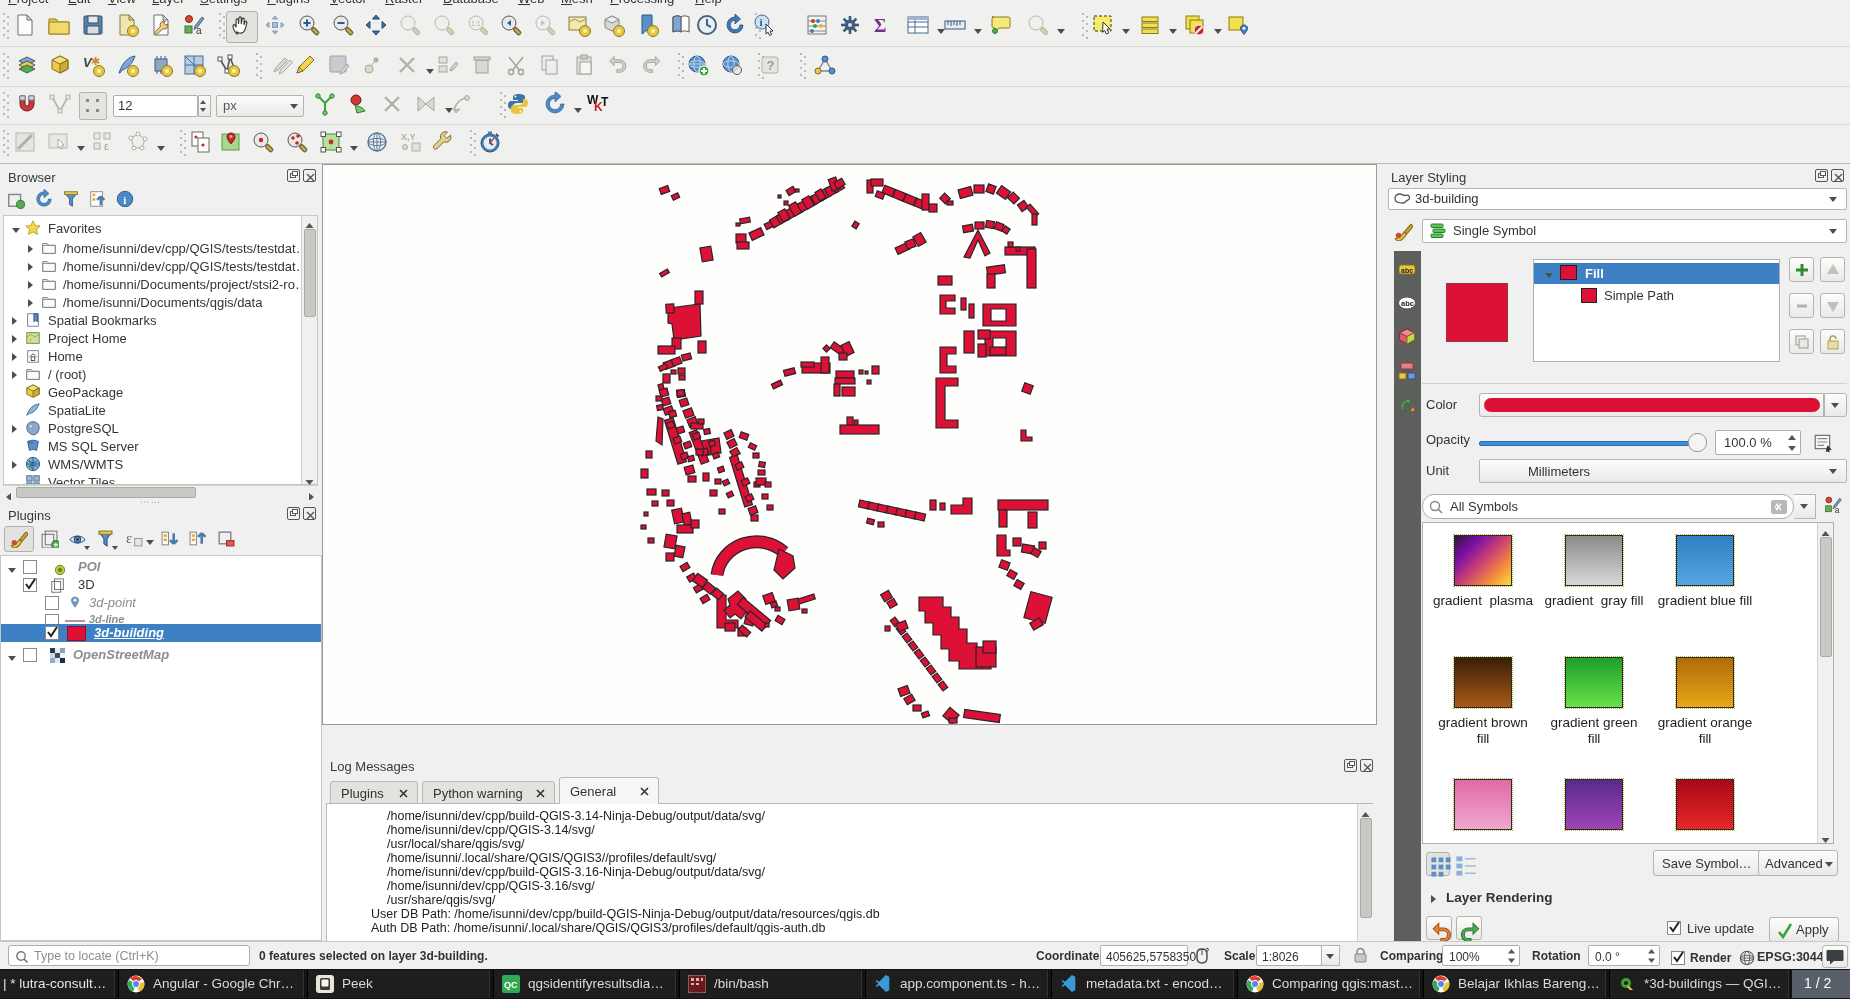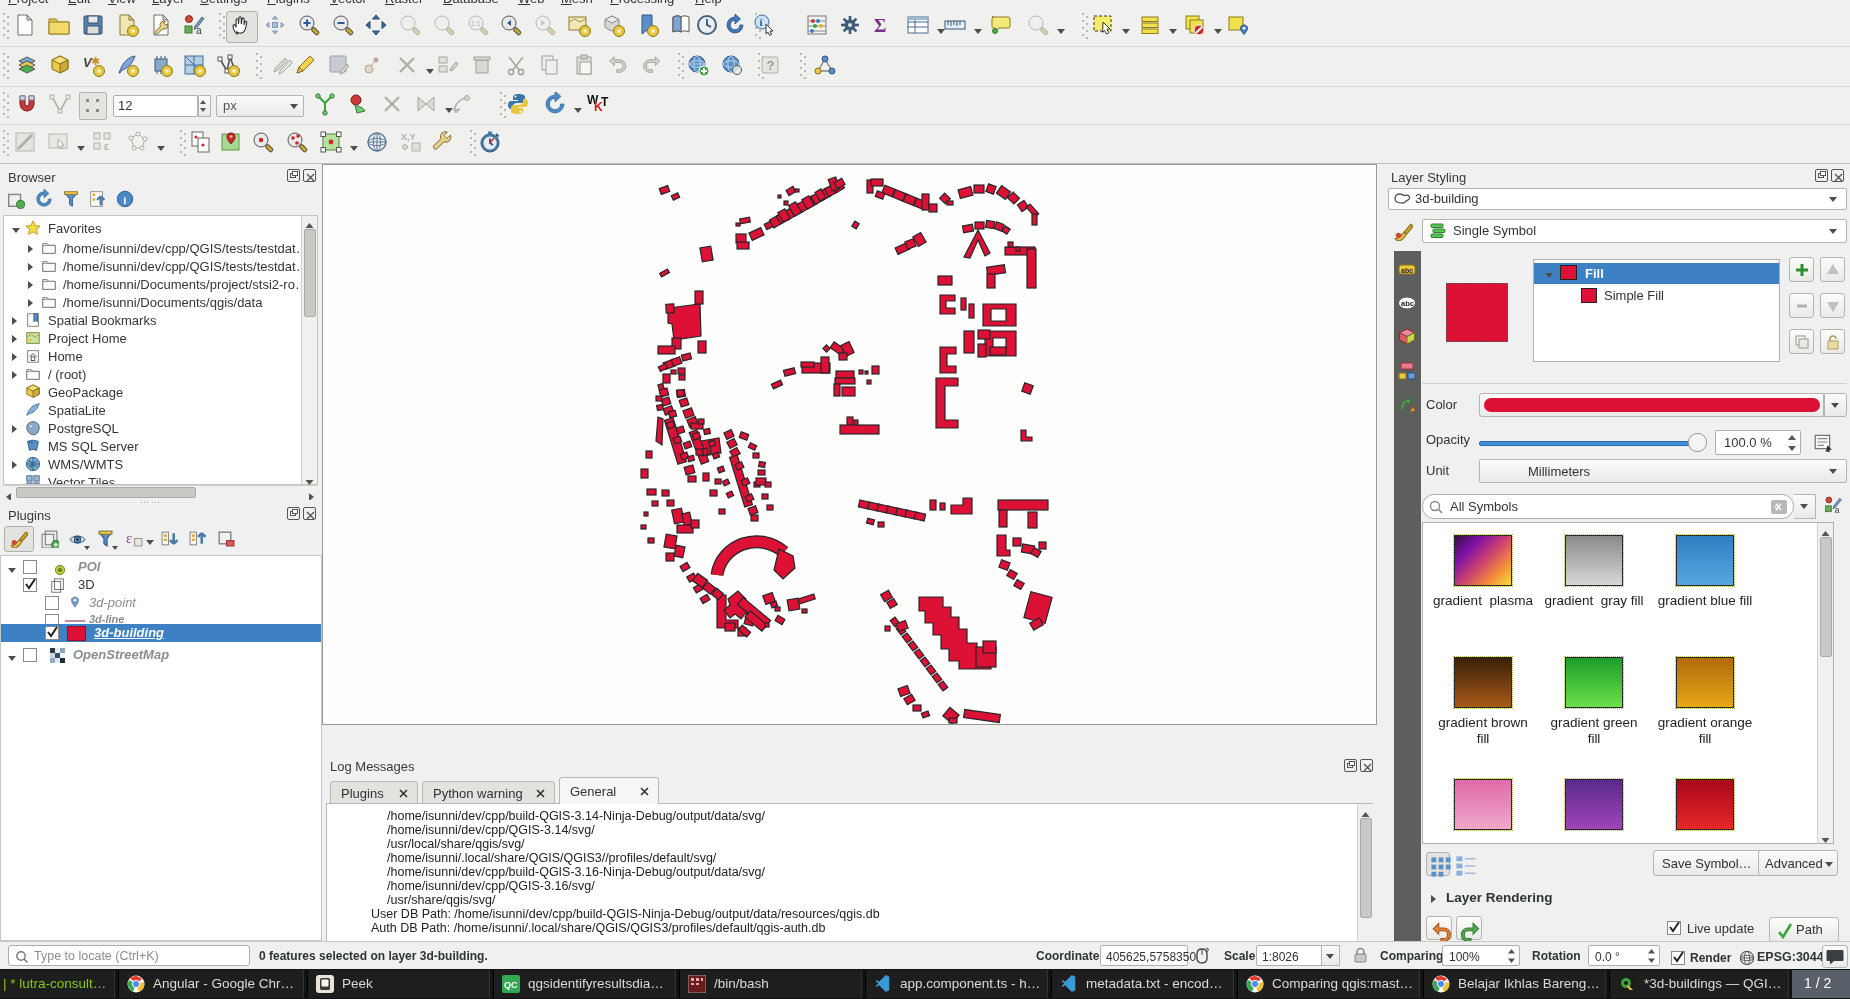--- a/index.html
+++ b/index.html
@@ -1286,21 +1286,21 @@
         <path d="M4 14c-2-4 0-9 5-10l-1-2 5 2-3 4-1-2c-3 1-4 4-3 7z" fill="#57a857" stroke="#2e7d2e"></path>
         <path d="M12 16l3-6 2 5z" fill="#e8a84a" stroke="#8a5a1a"></path>
       </svg></div>
 <div class="abs" style="left:61px;top:119px;width:62px;height:59px;background:#dc1135;border:1px dashed #555;"></div>
 <div class="abs" style="left:148px;top:95px;width:247px;height:103px;background:#fff;border:1px solid #b0b0ac;">
 <div class="abs" style="left:0px;top:3px;width:245px;height:21px;background:#3d81c4;"></div>
 <div class="abs" style="left:11px;top:13px;width:0;height:0;border-left:4px solid transparent;border-right:4px solid transparent;border-top:5px solid #4d4d4d;"></div>
 <div class="abs" style="left:26px;top:5px;width:17px;height:15px;background:#dc1135;border:1px solid #222;"></div>
 <div style="position:absolute;left:51px;top:6px;font-size:13px;color:#fff;font-weight:bold;">Fill</div>
 <div class="abs" style="left:47px;top:28px;width:16px;height:15px;background:#dc1135;border:1px solid #222;"></div>
-<div style="position:absolute;left:70px;top:28px;font-size:13px;color:#2e3436;">Simple Fill</div>
+<div style="position:absolute;left:70px;top:28px;font-size:13px;color:#2e3436;">Simple Path</div>
 </div>
 <div class="abs" style="left:404px;top:93px;width:25px;height:25px;background:linear-gradient(#fcfcfb,#e9e9e7);border:1px solid #b4b4b0;border-radius:3px;">
       <div class="abs" style="left:3px;top:3px;width:18px;height:18px;"><svg width="18" height="18" viewBox="0 0 18 18">
           <path d="M9 3v12M3 9h12" stroke="#2e8b2e" stroke-width="3"></path>
         </svg></div>
     </div>
 <div class="abs" style="left:435px;top:93px;width:25px;height:25px;background:linear-gradient(#fcfcfb,#e9e9e7);border:1px solid #b4b4b0;border-radius:3px;">
       <div class="abs" style="left:3px;top:3px;width:18px;height:18px;"><svg width="18" height="18" viewBox="0 0 18 18">
           <path d="M9 3l6 10H3z" fill="#c0c0bc"></path>
         </svg></div>
@@ -1449,21 +1449,21 @@
     </div>
 <div class="abs" style="left:282px;top:757px;width:14px;height:14px;background:#fff;border:1px solid #8a8a86;"></div>
     <svg class="abs" style="left:282px;top:756px;" width="15" height="15">
       <path d="M3 7l3 4 6-9" fill="none" stroke="#222" stroke-width="2"></path>
     </svg>
 <div style="position:absolute;left:302px;top:757px;font-size:13px;color:#2e3436;">Live update</div>
 <div class="btn abs" style="left:384px;top:753px;width:70px;height:25px;">
       <svg style="position:absolute;left:6px;top:4px;" width="18" height="18">
         <path d="M3 10l4 5 8-13" fill="none" stroke="#3aa53a" stroke-width="2.6"></path>
       </svg>
-      <span style="position:absolute;left:26px;top:4px;">Path</span>
+      <span style="position:absolute;left:26px;top:4px;">Apply</span>
     </div>
 </div>
 <div class="abs" style="left:0;top:941px;width:1850px;height:28px;background:#eff0ef;border-top:1px solid #c8c8c4;">
 <div class="field abs" style="left:8px;top:3px;width:242px;height:21px;border-radius:3px;">
       <svg style="position:absolute;left:6px;top:4px;" width="14" height="14">
         <circle cx="6" cy="6" r="4.2" fill="none" stroke="#777" stroke-width="1.4"></circle>
         <line x1="9" y1="9" x2="12.5" y2="12.5" stroke="#777" stroke-width="1.6"></line>
       </svg>
       <span style="position:absolute;left:25px;top:3px;color:#8a8e90;font-size:12.5px;">Type to locate (Ctrl+K)</span>
     </div>
@@ -1515,21 +1515,21 @@
         <line x1="1.5" y1="9" x2="16.5" y2="9" stroke="#555"></line>
       </svg></div>
 <div style="position:absolute;left:1757px;top:8px;font-size:12.5px;color:#2e3436;font-weight:bold;">EPSG:3044</div>
 <div class="abs" style="left:1822px;top:3px;width:26px;height:23px;background:linear-gradient(#fcfcfb,#e9e9e7);border:1px solid #b4b4b0;border-radius:3px;"></div>
 <div class="abs" style="left:1825px;top:5px;width:20px;height:20px;"><svg width="20" height="20" viewBox="0 0 20 20">
         <path d="M3 3h14c1 0 1.5.5 1.5 1.5v8c0 1-.5 1.5-1.5 1.5h-8l-4 3.5V14H3c-1 0-1.5-.5-1.5-1.5v-8C1.5 3.5 2 3 3 3z" fill="#3a3f44"></path>
       </svg></div>
 </div>
 <div class="abs" style="left:0;top:969px;width:1850px;height:30px;background:#121212;">
 <div class="abs" style="left:0px;top:1px;width:115px;height:28px;background:#1e1e1e;border-right:1px solid #333;">
-      <span style="position:absolute;left:3px;top:6px;font-size:13.5px;color:#84cc16;white-space:nowrap;">| * lutra-consult…</span>
+      <span style="position:absolute;left:3px;top:6px;font-size:13.5px;color:#e5e5e5;white-space:nowrap;">| * lutra-consult…</span>
     </div>
 <div class="abs" style="left:118px;top:1px;width:186px;height:28px;background:#1e1e1e;border-left:1px solid #000;border-right:1px solid #333;">
       <div class="abs" style="left:8px;top:5px;width:18px;height:18px;"><svg width="18" height="18">
           <circle cx="9" cy="9" r="8.5" fill="#fff"></circle>
           <path d="M9 9L3 3a8.5 8.5 0 0 1 12 1z" fill="#e33b2e"></path>
           <path d="M9 9l8 -2a8.5 8.5 0 0 1 -5 10z" fill="#f2c02a"></path>
           <path d="M9 9L2 5a8.5 8.5 0 0 0 4 12z" fill="#3aa757"></path>
           <circle cx="9" cy="9" r="3.6" fill="#4a8af4" stroke="#fff"></circle>
         </svg></div>
       <span style="position:absolute;left:34px;top:6px;font-size:13.5px;color:#dedad4;white-space:nowrap;">Angular - Google Chr…</span>

